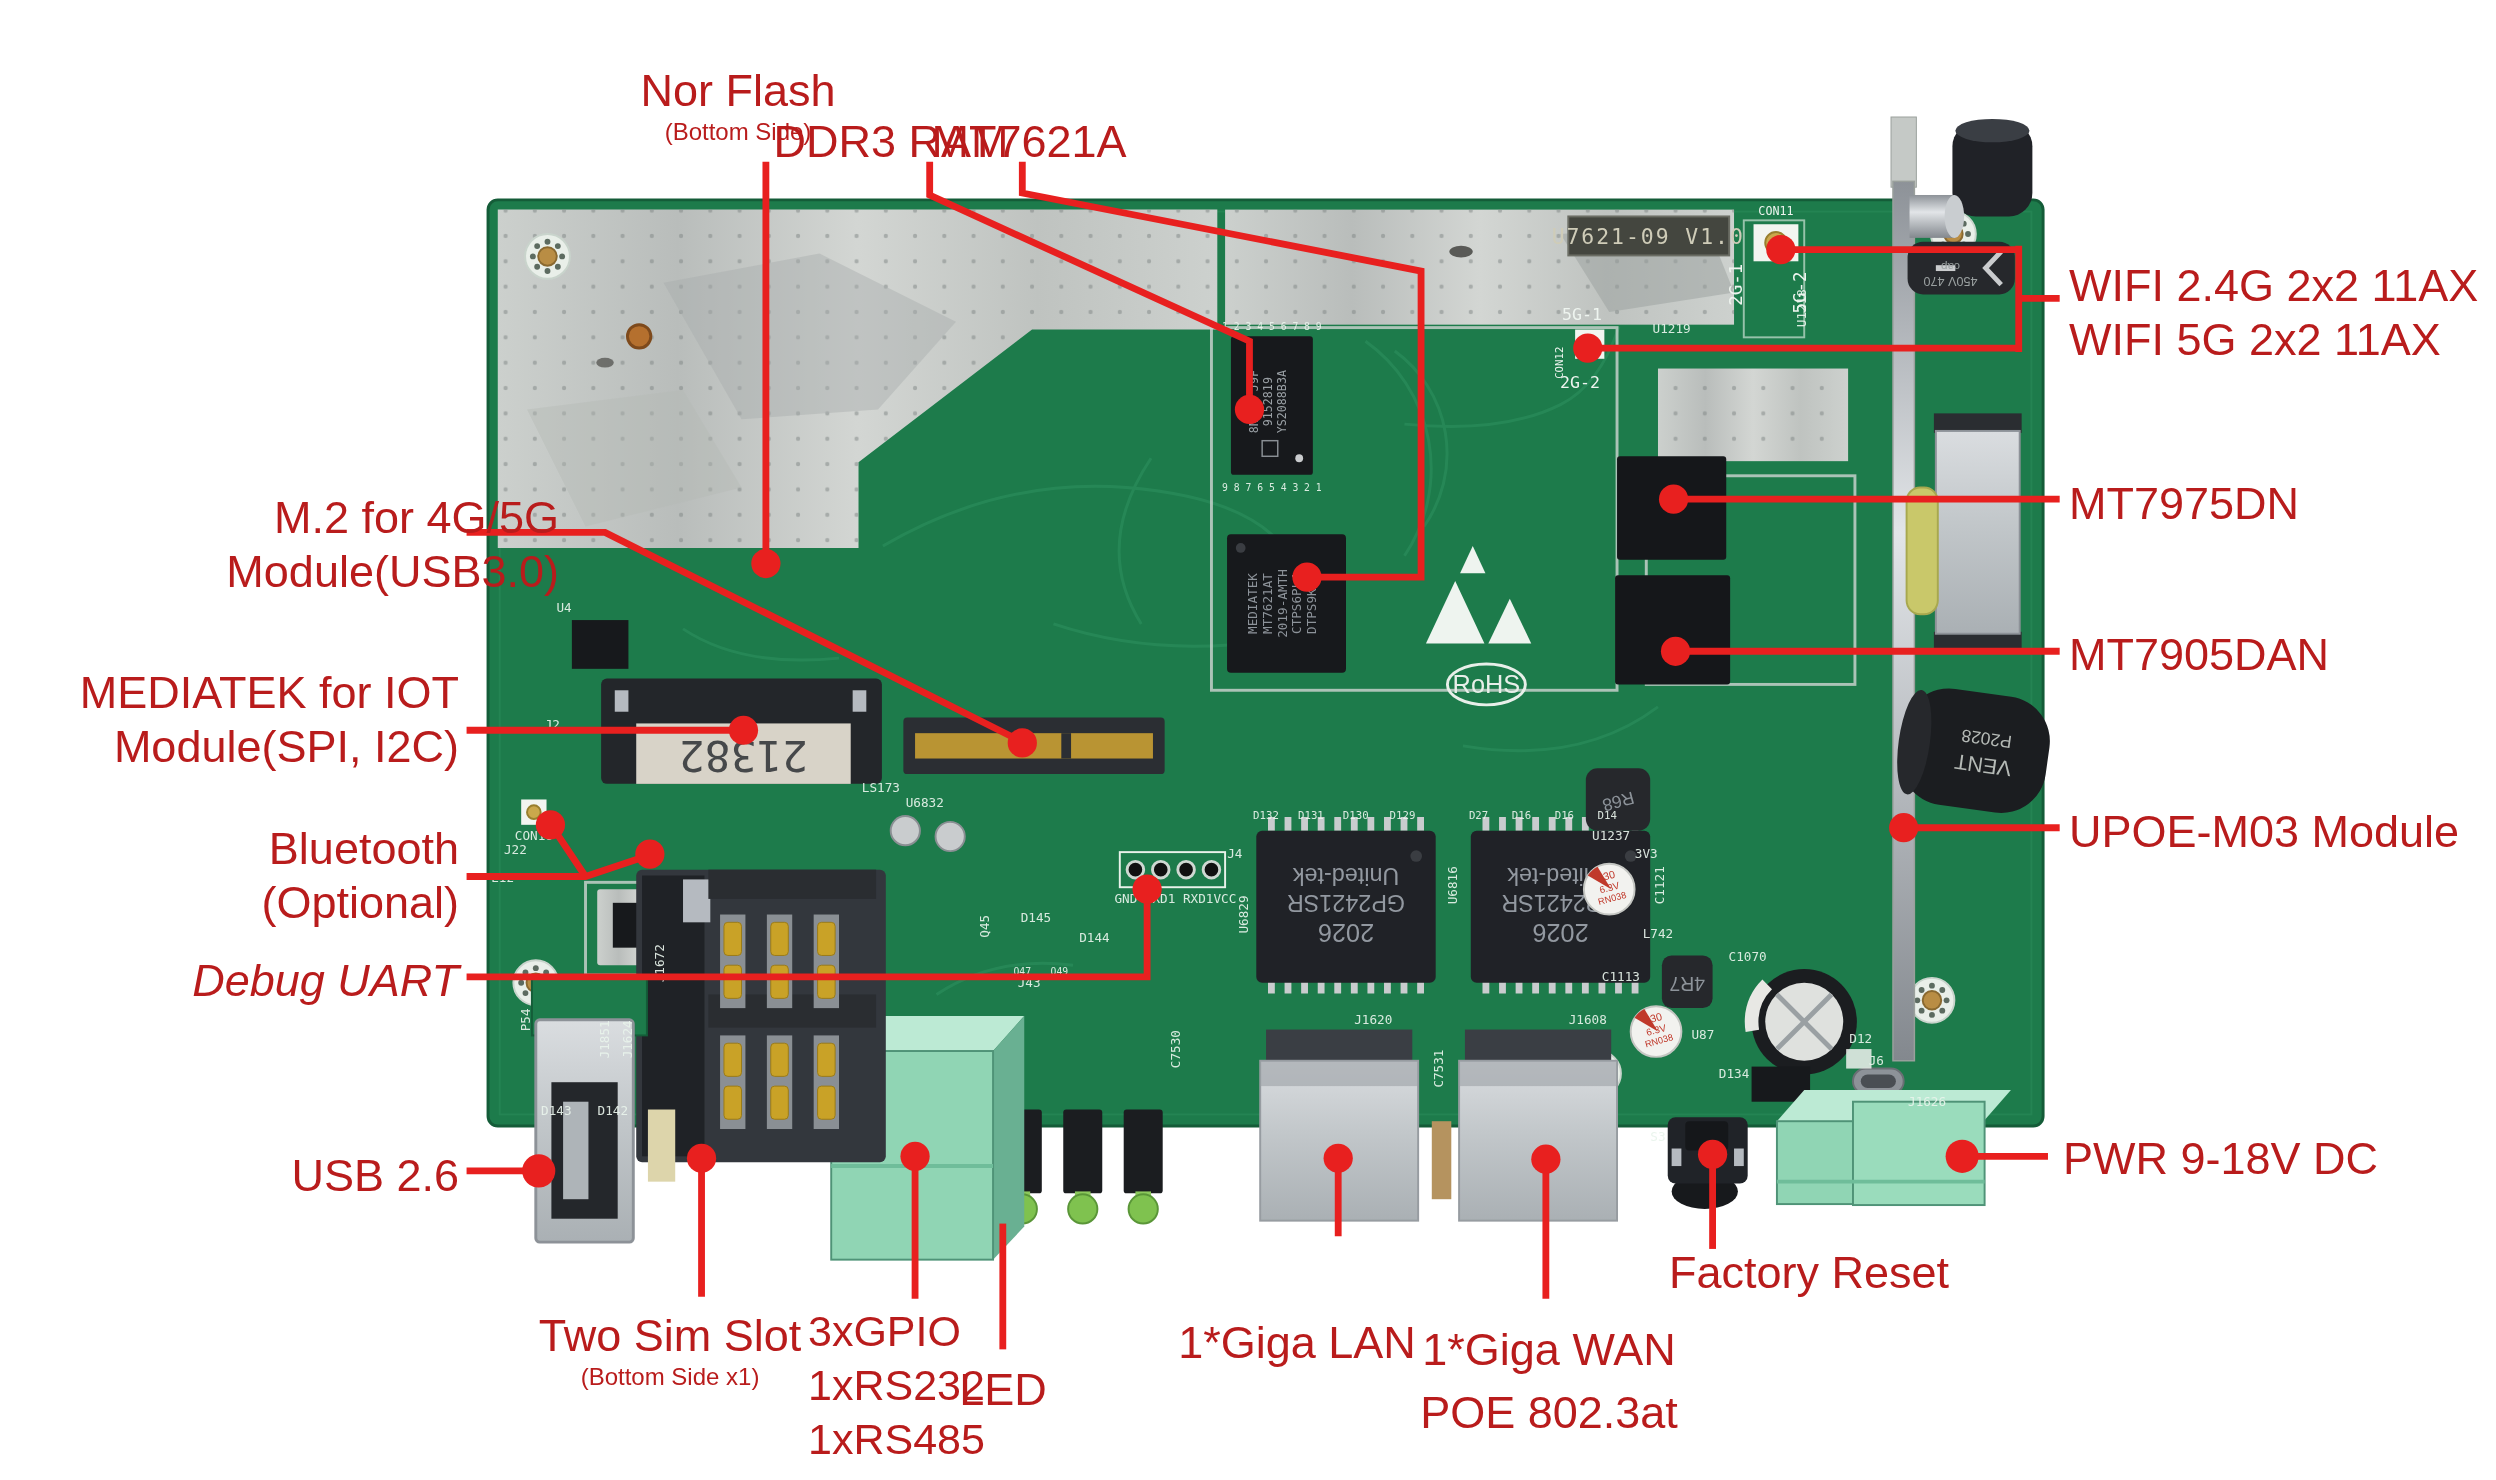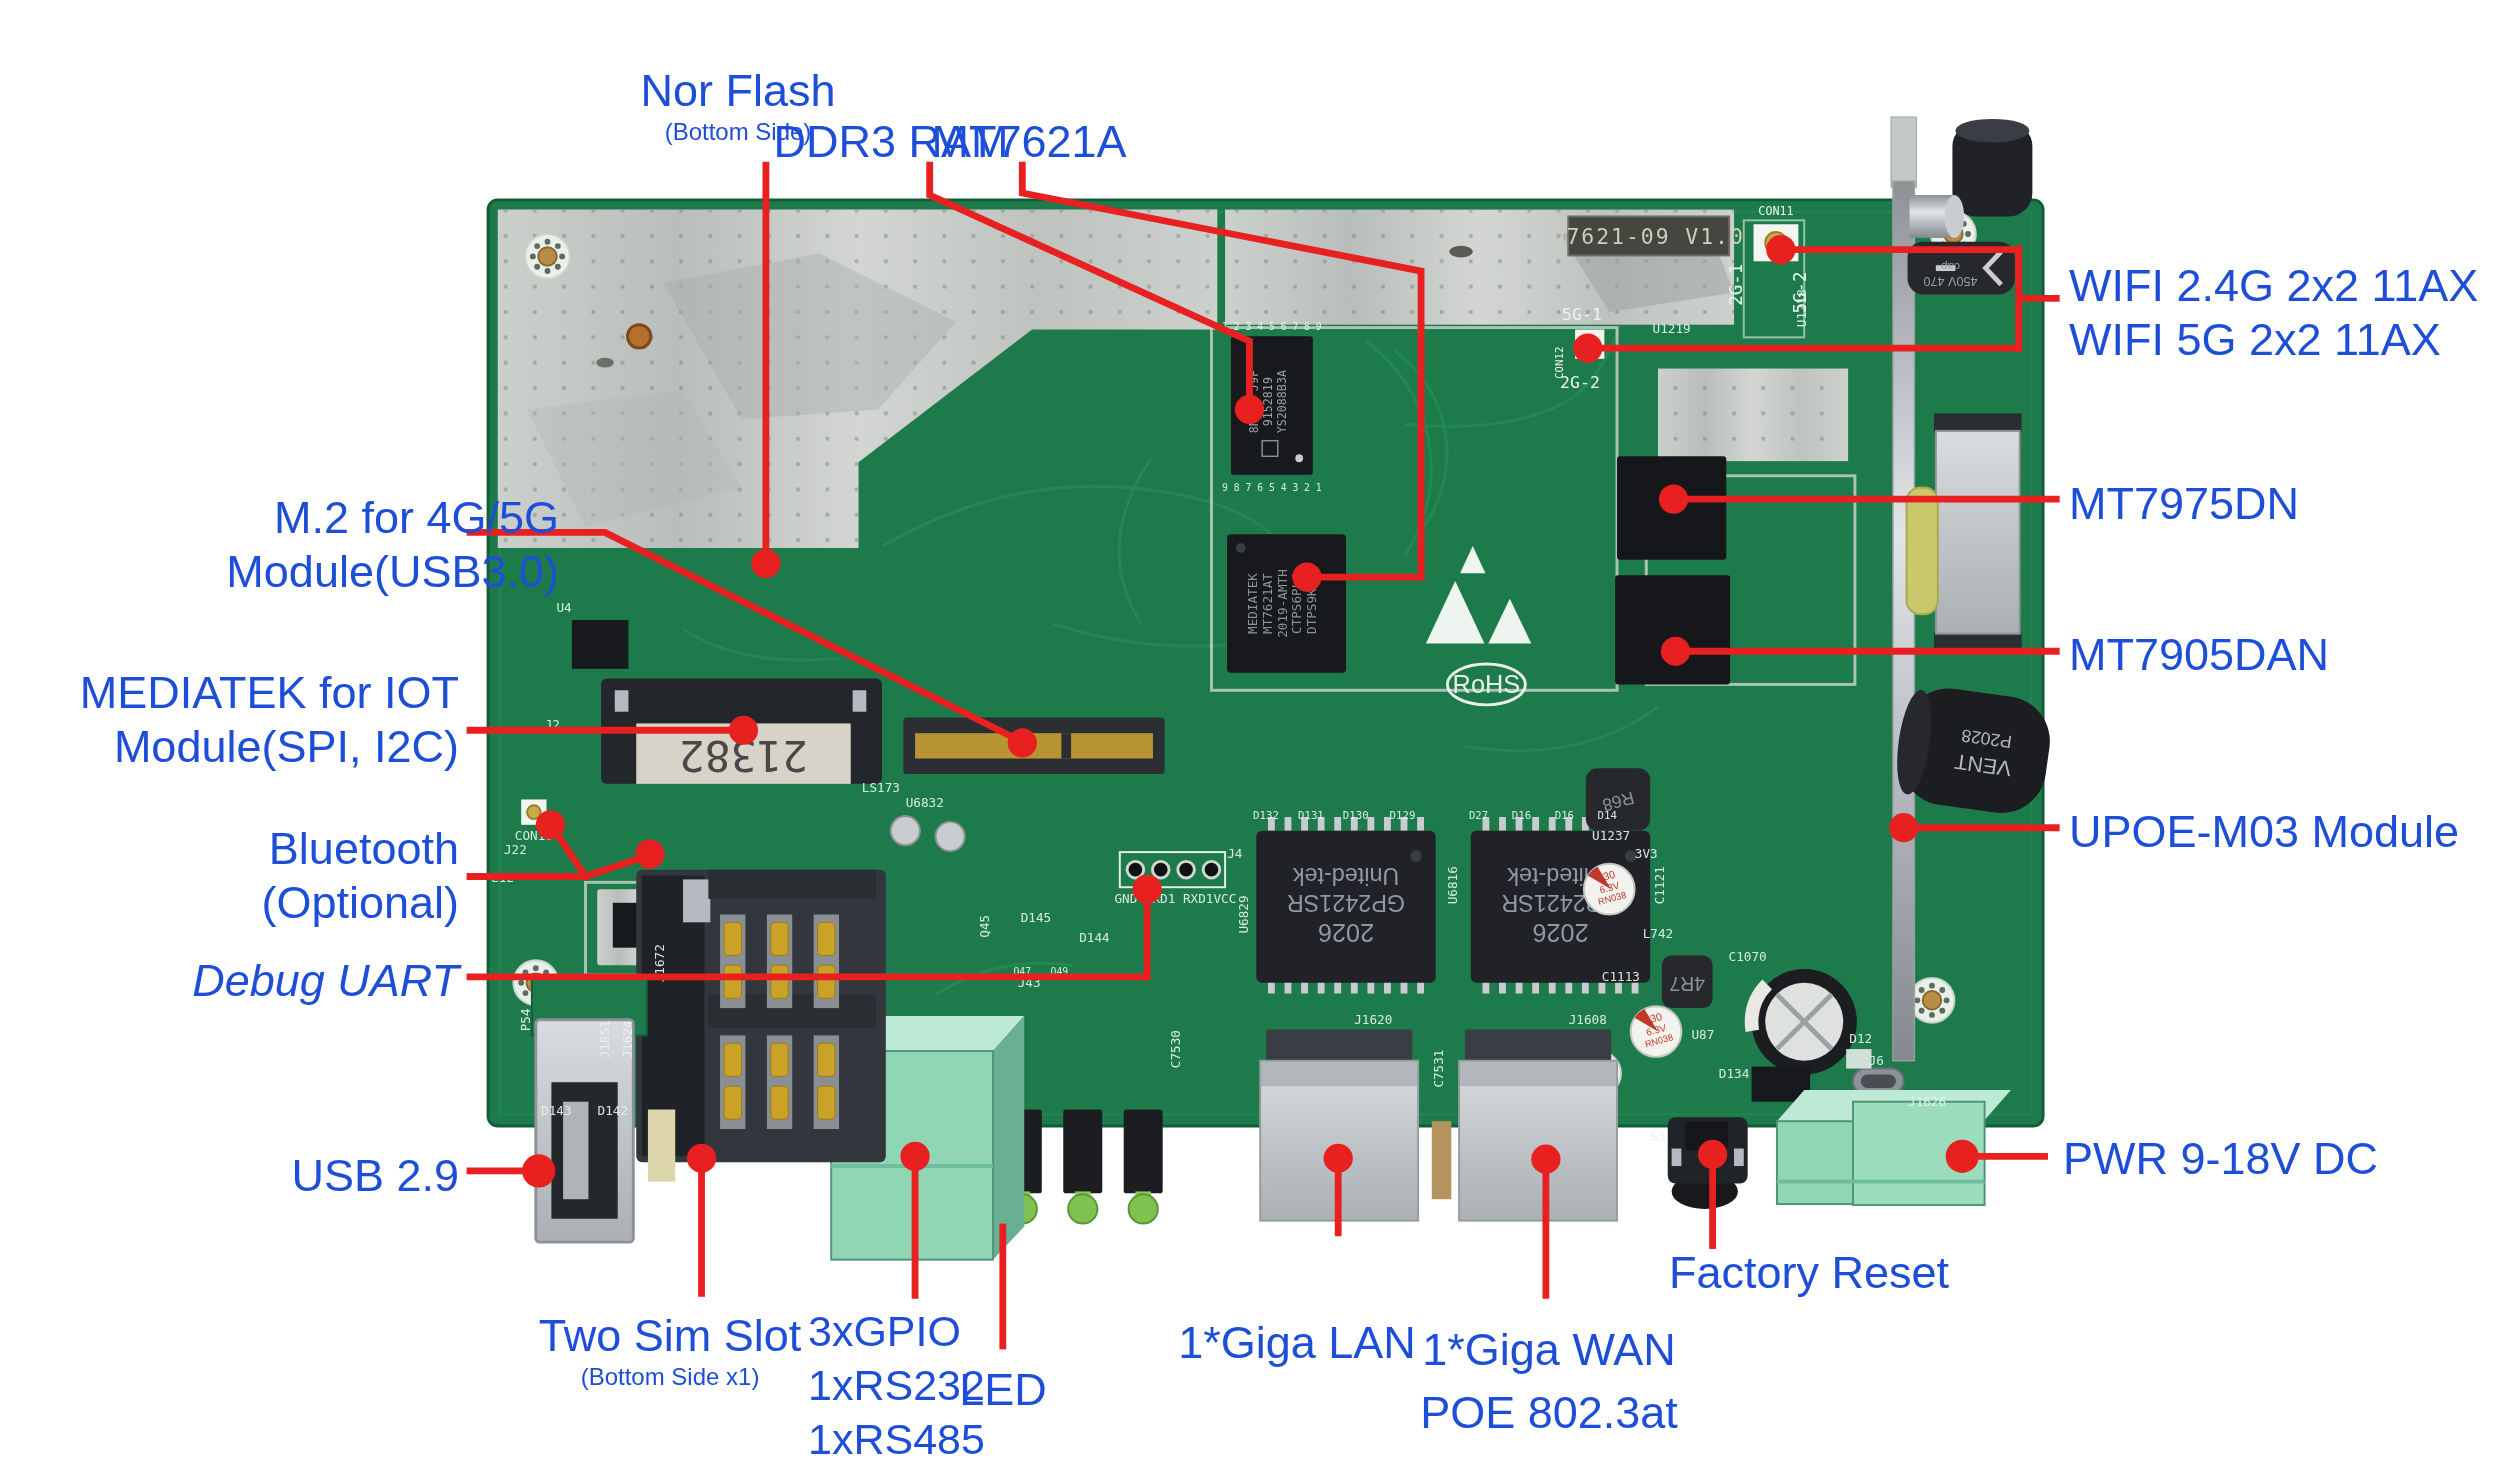--- a/index.html
+++ b/index.html
@@ -1,19 +1,19 @@
 <!DOCTYPE html>
 <html><head>
 <meta charset="utf-8">
 <style>
   html,body{margin:0;padding:0;background:#fff;}
   .canvas{position:relative;width:2497px;height:1480px;background:#ffffff;overflow:hidden;
           font-family:"Liberation Sans","DejaVu Sans",sans-serif;}
   svg{position:absolute;left:0;top:0;}
-  .lbl{position:absolute;color:#1d4ed8;font-size:45px;line-height:1.2;white-space:nowrap;}
+  .lbl{position:absolute;color:#b91c1c;font-size:45px;line-height:1.2;white-space:nowrap;}
   .lbl .sub{font-size:24px;}
   .ca{transform:translateX(-50%);text-align:center;}
   .ra{text-align:right;}
   .wan-gap{line-height:1.4;}
   .gpio-gap{line-height:1.25;font-size:43px;}
 </style>
 </head>
 <body>
 
 <div class="canvas">
@@ -572,21 +572,21 @@
   <div>Module(SPI, I2C)</div>
 </div>
 <div class="lbl ra" style="right:2038px;top:822px;">
   <div>Bluetooth</div>
   <div>(Optional)</div>
 </div>
 <div class="lbl ra" style="right:2038px;top:954px;font-style:italic;">
   <div>Debug UART</div>
 </div>
 <div class="lbl ra" style="right:2038px;top:1149px;">
-  <div>USB 2.9</div>
+  <div>USB 2.6</div>
 </div>
 <div class="lbl ca" style="left:670px;top:1309px;">
   <div>Two Sim Slot</div>
   <div class="sub">(Bottom Side x1)</div>
 </div>
 <div class="lbl gpio-gap" style="left:808px;top:1305px;">
   <div>3xGPIO</div>
   <div>1xRS232</div>
   <div>1xRS485</div>
 </div>

